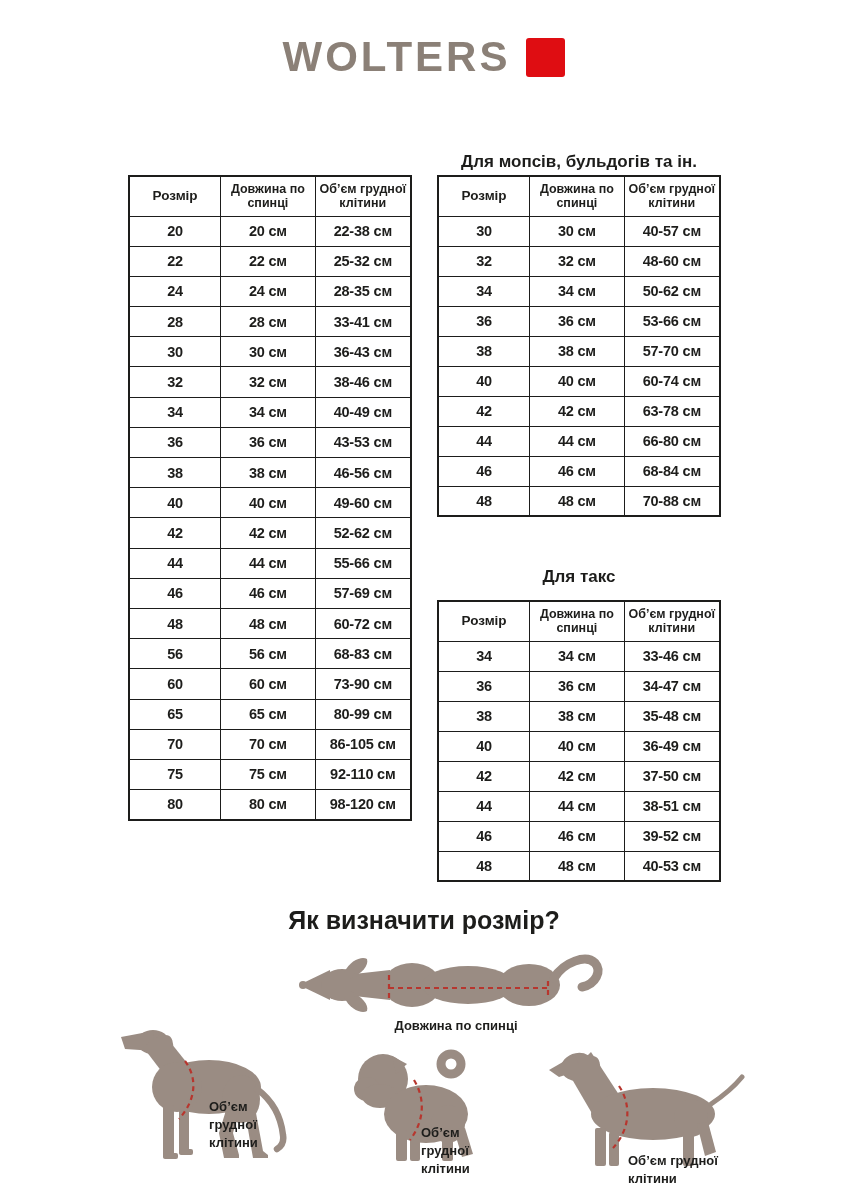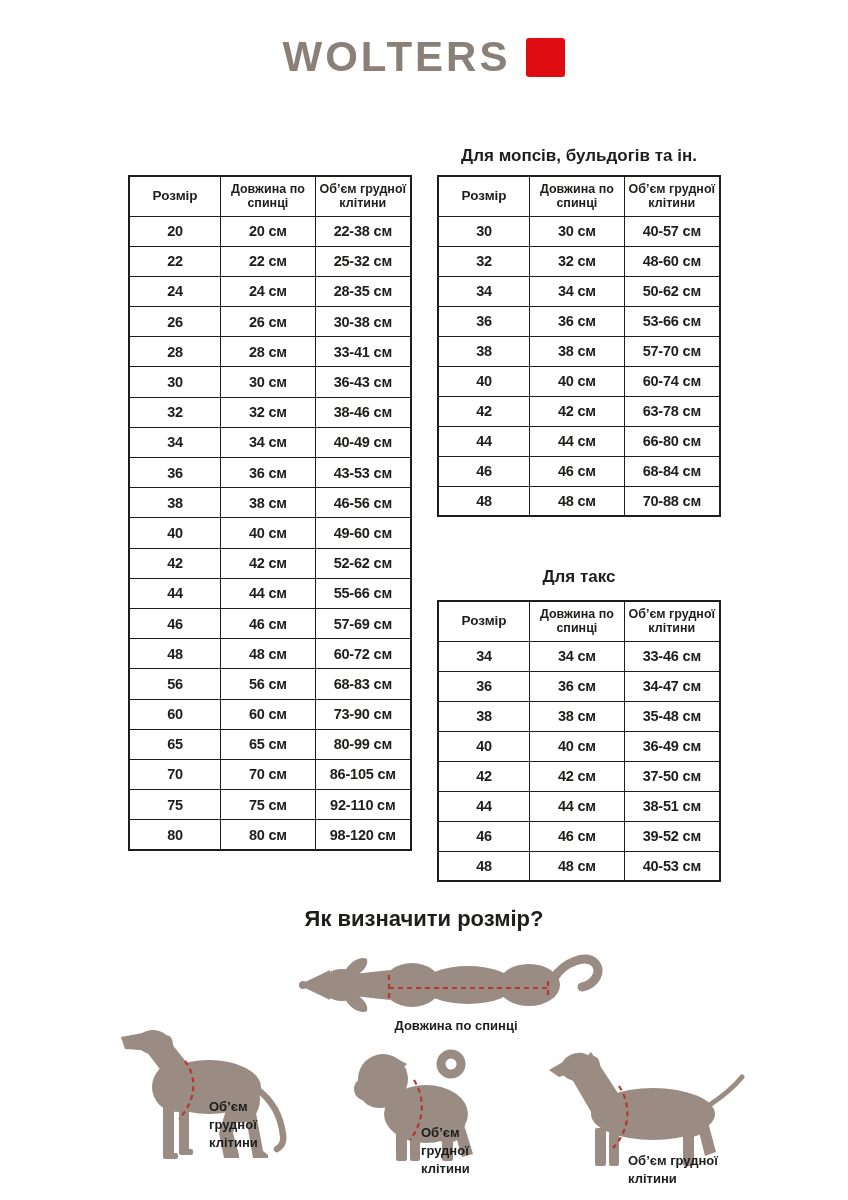--- a/index.html
+++ b/index.html
@@ -17,23 +17,23 @@
 
   
   .logo{position:absolute;top:36px;left:0;width:848px;display:flex;justify-content:center;align-items:flex-start;gap:16px;}
   .logo-text{font-size:42px;font-weight:700;letter-spacing:3px;line-height:1;color:var(--logo-text);}
   .logo-square{width:39px;height:39px;background:var(--brand-red);border-radius:3px;margin-top:2px;}
 
   
   .title{position:absolute;top:90px;left:0;width:848px;text-align:center;font-size:30px;font-weight:700;letter-spacing:1px;color:var(--text);}
   .caption{position:absolute;text-align:center;font-size:17px;font-weight:700;color:var(--text);}
   .cap-standard{left:128px;top:146px;width:284px;}
-  .cap-pugs{left:437px;top:146px;width:284px;}
+  .cap-pugs{left:437px;top:152px;width:284px;}
   .cap-dachs{left:437px;top:567px;width:284px;}
-  .howto-title{position:absolute;top:906px;left:0;width:848px;text-align:center;font-size:22px;font-weight:700;color:var(--text);}
+  .howto-title{position:absolute;top:906px;left:0;width:848px;text-align:center;font-size:25px;font-weight:700;color:var(--text);}
 
   
   .size-table{position:absolute;width:284px;border-collapse:collapse;table-layout:fixed;background:#fff;border:2px solid var(--table-border);}
   .size-table th,.size-table td{border:1.5px solid var(--table-border);text-align:center;vertical-align:middle;font-weight:700;color:var(--text);padding:0 2px;}
   .size-table thead tr{height:40px;}
   .size-table th{font-size:12.5px;line-height:1.18;}
   .size-table th:first-child{font-size:13.5px;}
   .size-table td{font-size:14.5px;letter-spacing:-0.2px;}
   .size-table col.c1{width:32.5%;}
   .size-table col.c2{width:33.5%;}
@@ -96,25 +96,20 @@
         </tr>
         <tr>
           <td>22</td>
           <td>22 см</td>
           <td>25-32 см</td>
         </tr>
         <tr>
           <td>24</td>
           <td>24 см</td>
           <td>28-35 см</td>
-        </tr>
-        <tr>
-          <td>26</td>
-          <td>26 см</td>
-          <td>30-38 см</td>
         </tr>
         <tr>
           <td>28</td>
           <td>28 см</td>
           <td>33-41 см</td>
         </tr>
         <tr>
           <td>30</td>
           <td>30 см</td>
           <td>36-43 см</td>

